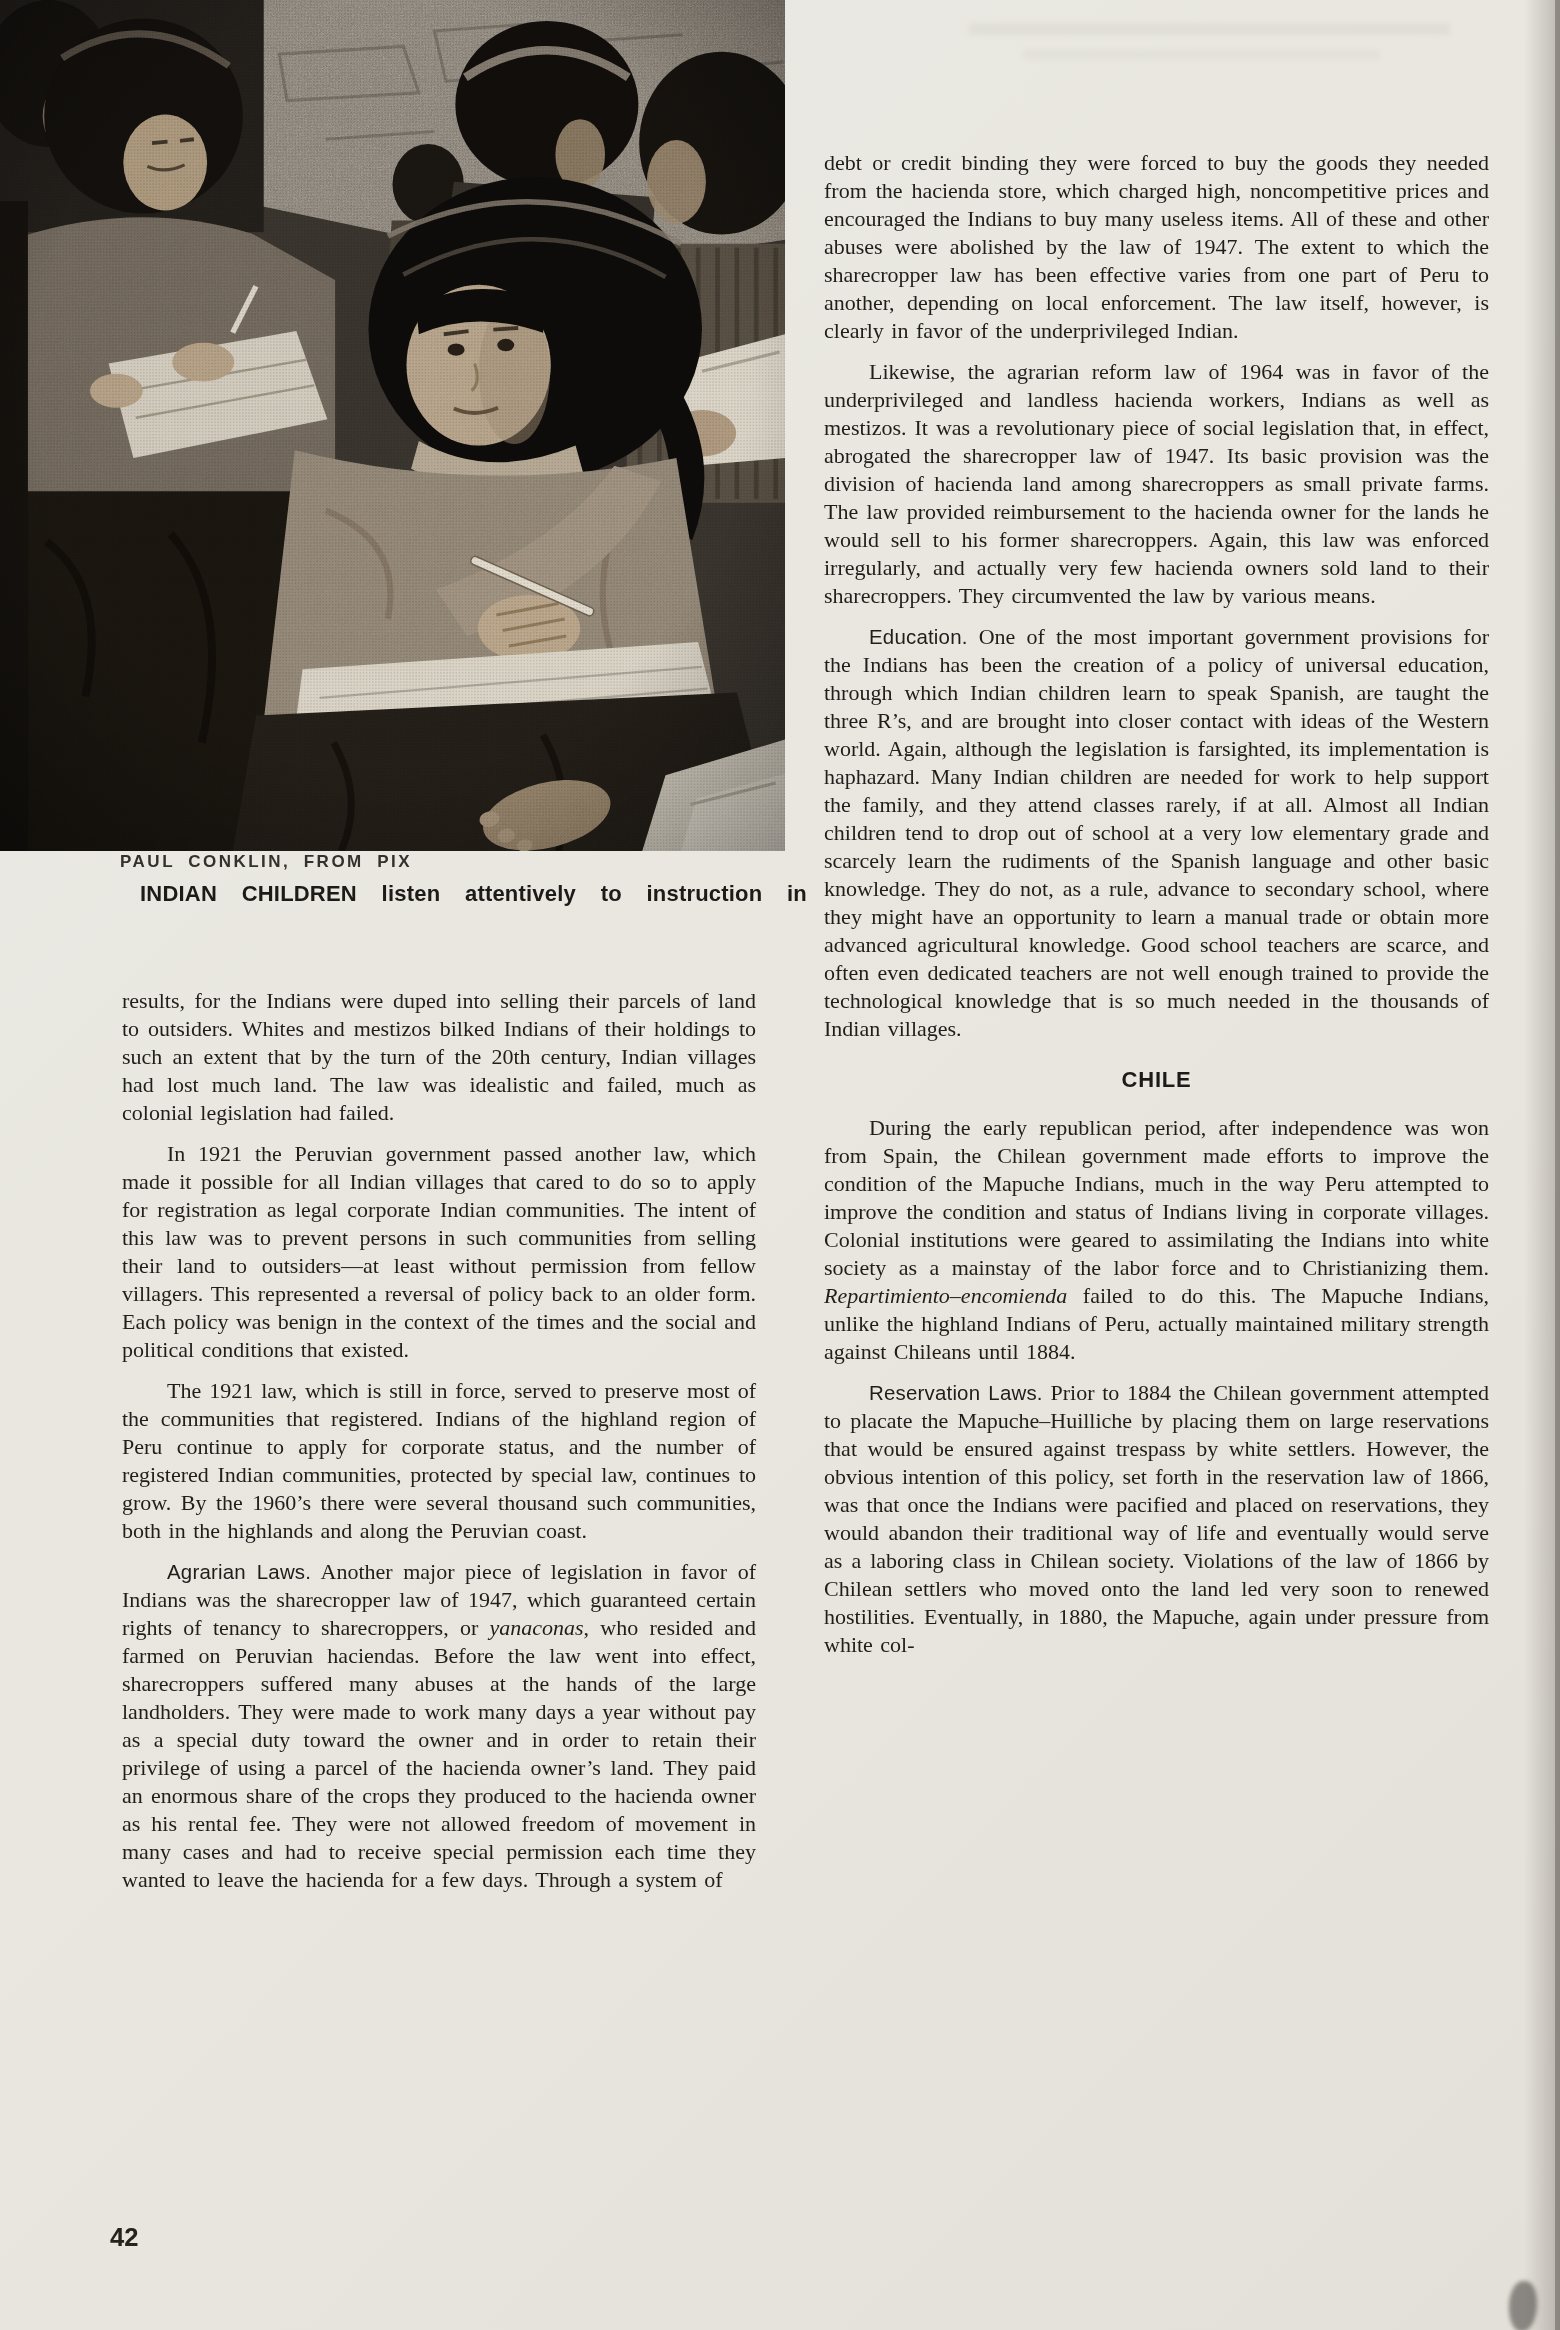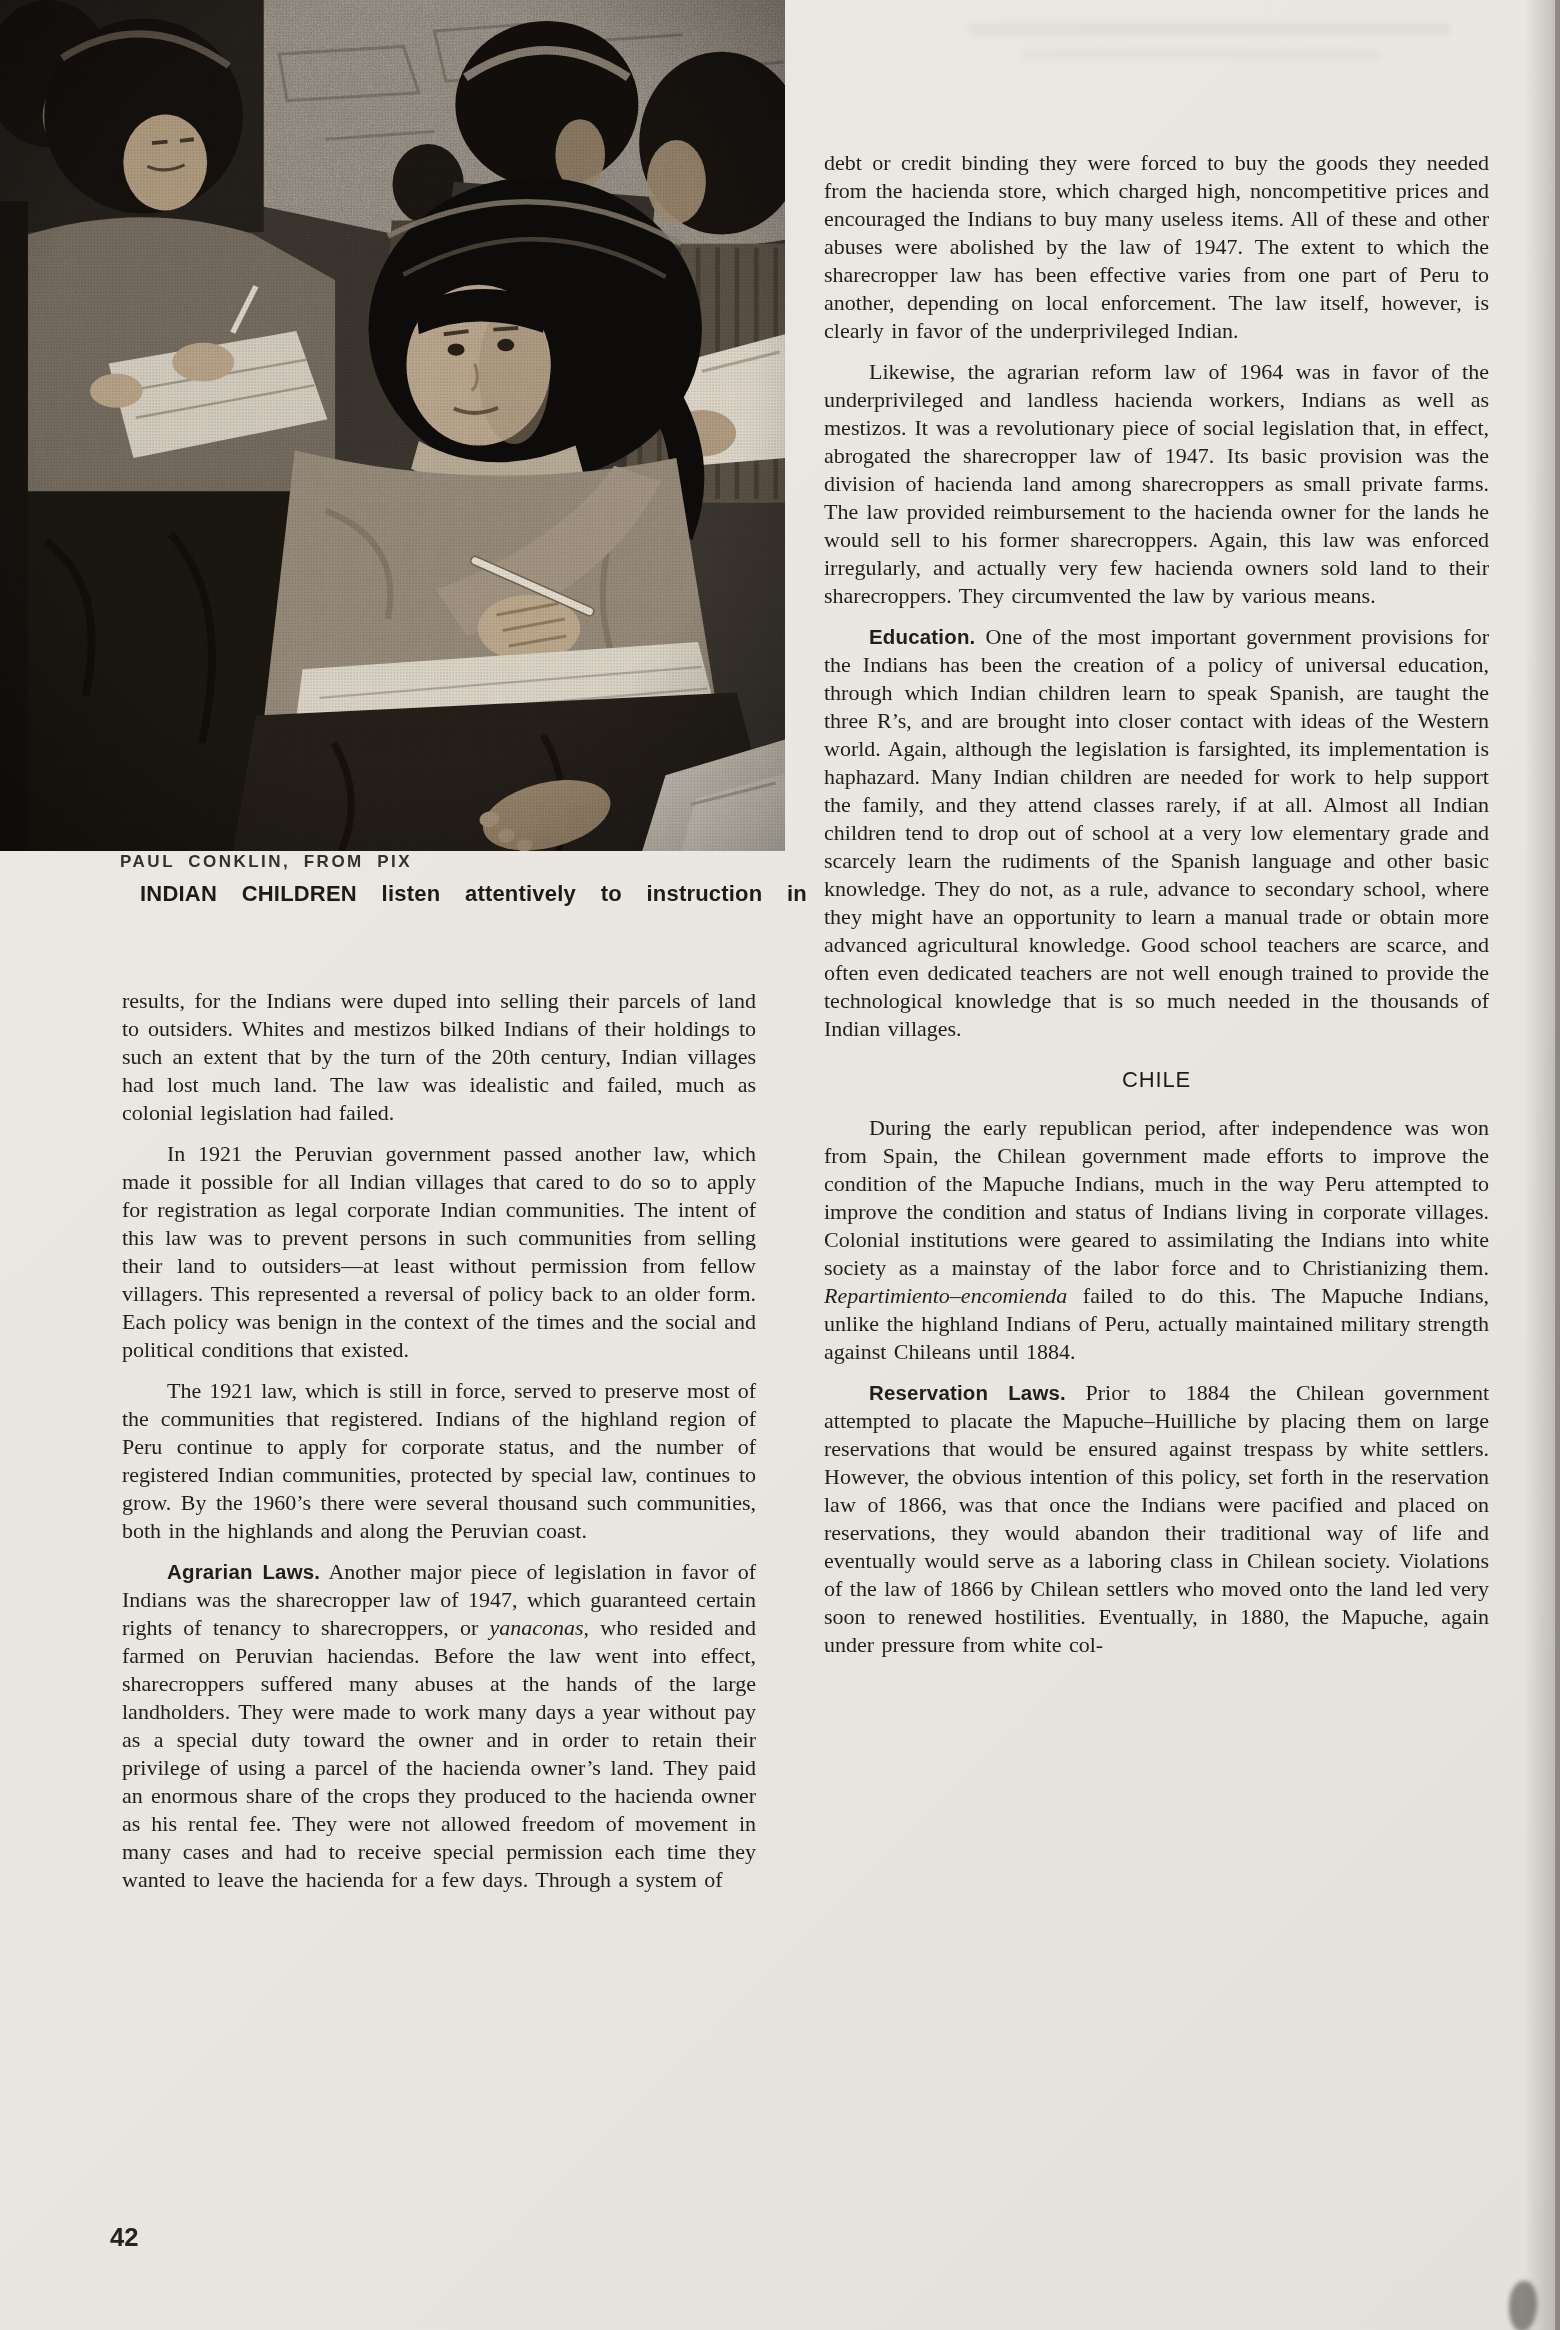--- a/index.html
+++ b/index.html
@@ -40,26 +40,26 @@
   .col{
     position:absolute;
     font-size:22px;line-height:28px;
     text-align:justify;word-spacing:0.09em;color:#201d1a;
   }
   .col-left{left:109px;top:974px;width:660px;}
   .col-right{left:811px;top:136px;width:691px;}
   .body-p{margin:13px;text-indent:45px;}
   .body-p.no-indent{text-indent:0;}
   .lead-in{
-    font-family:"Liberation Sans",sans-serif;font-weight:700;
+    font-family:"Liberation Sans",sans-serif;font-weight:400;
     font-size:0.93em;letter-spacing:0.2px;
   }
   .ital{font-style:italic;}
   .section-heading{
-    font-family:"Liberation Sans",sans-serif;font-weight:400;
+    font-family:"Liberation Sans",sans-serif;font-weight:700;
     font-size:22px;letter-spacing:0.8px;color:#1d1b18;
     text-align:center;text-align-last:center;text-indent:0;
     margin:23px 0 20px 0;
   }
   
   .page-number{
     position:absolute;left:110px;top:2223px;
     font-family:"Liberation Sans",sans-serif;font-weight:700;
     font-size:25.6px;color:#26231f;
   }

